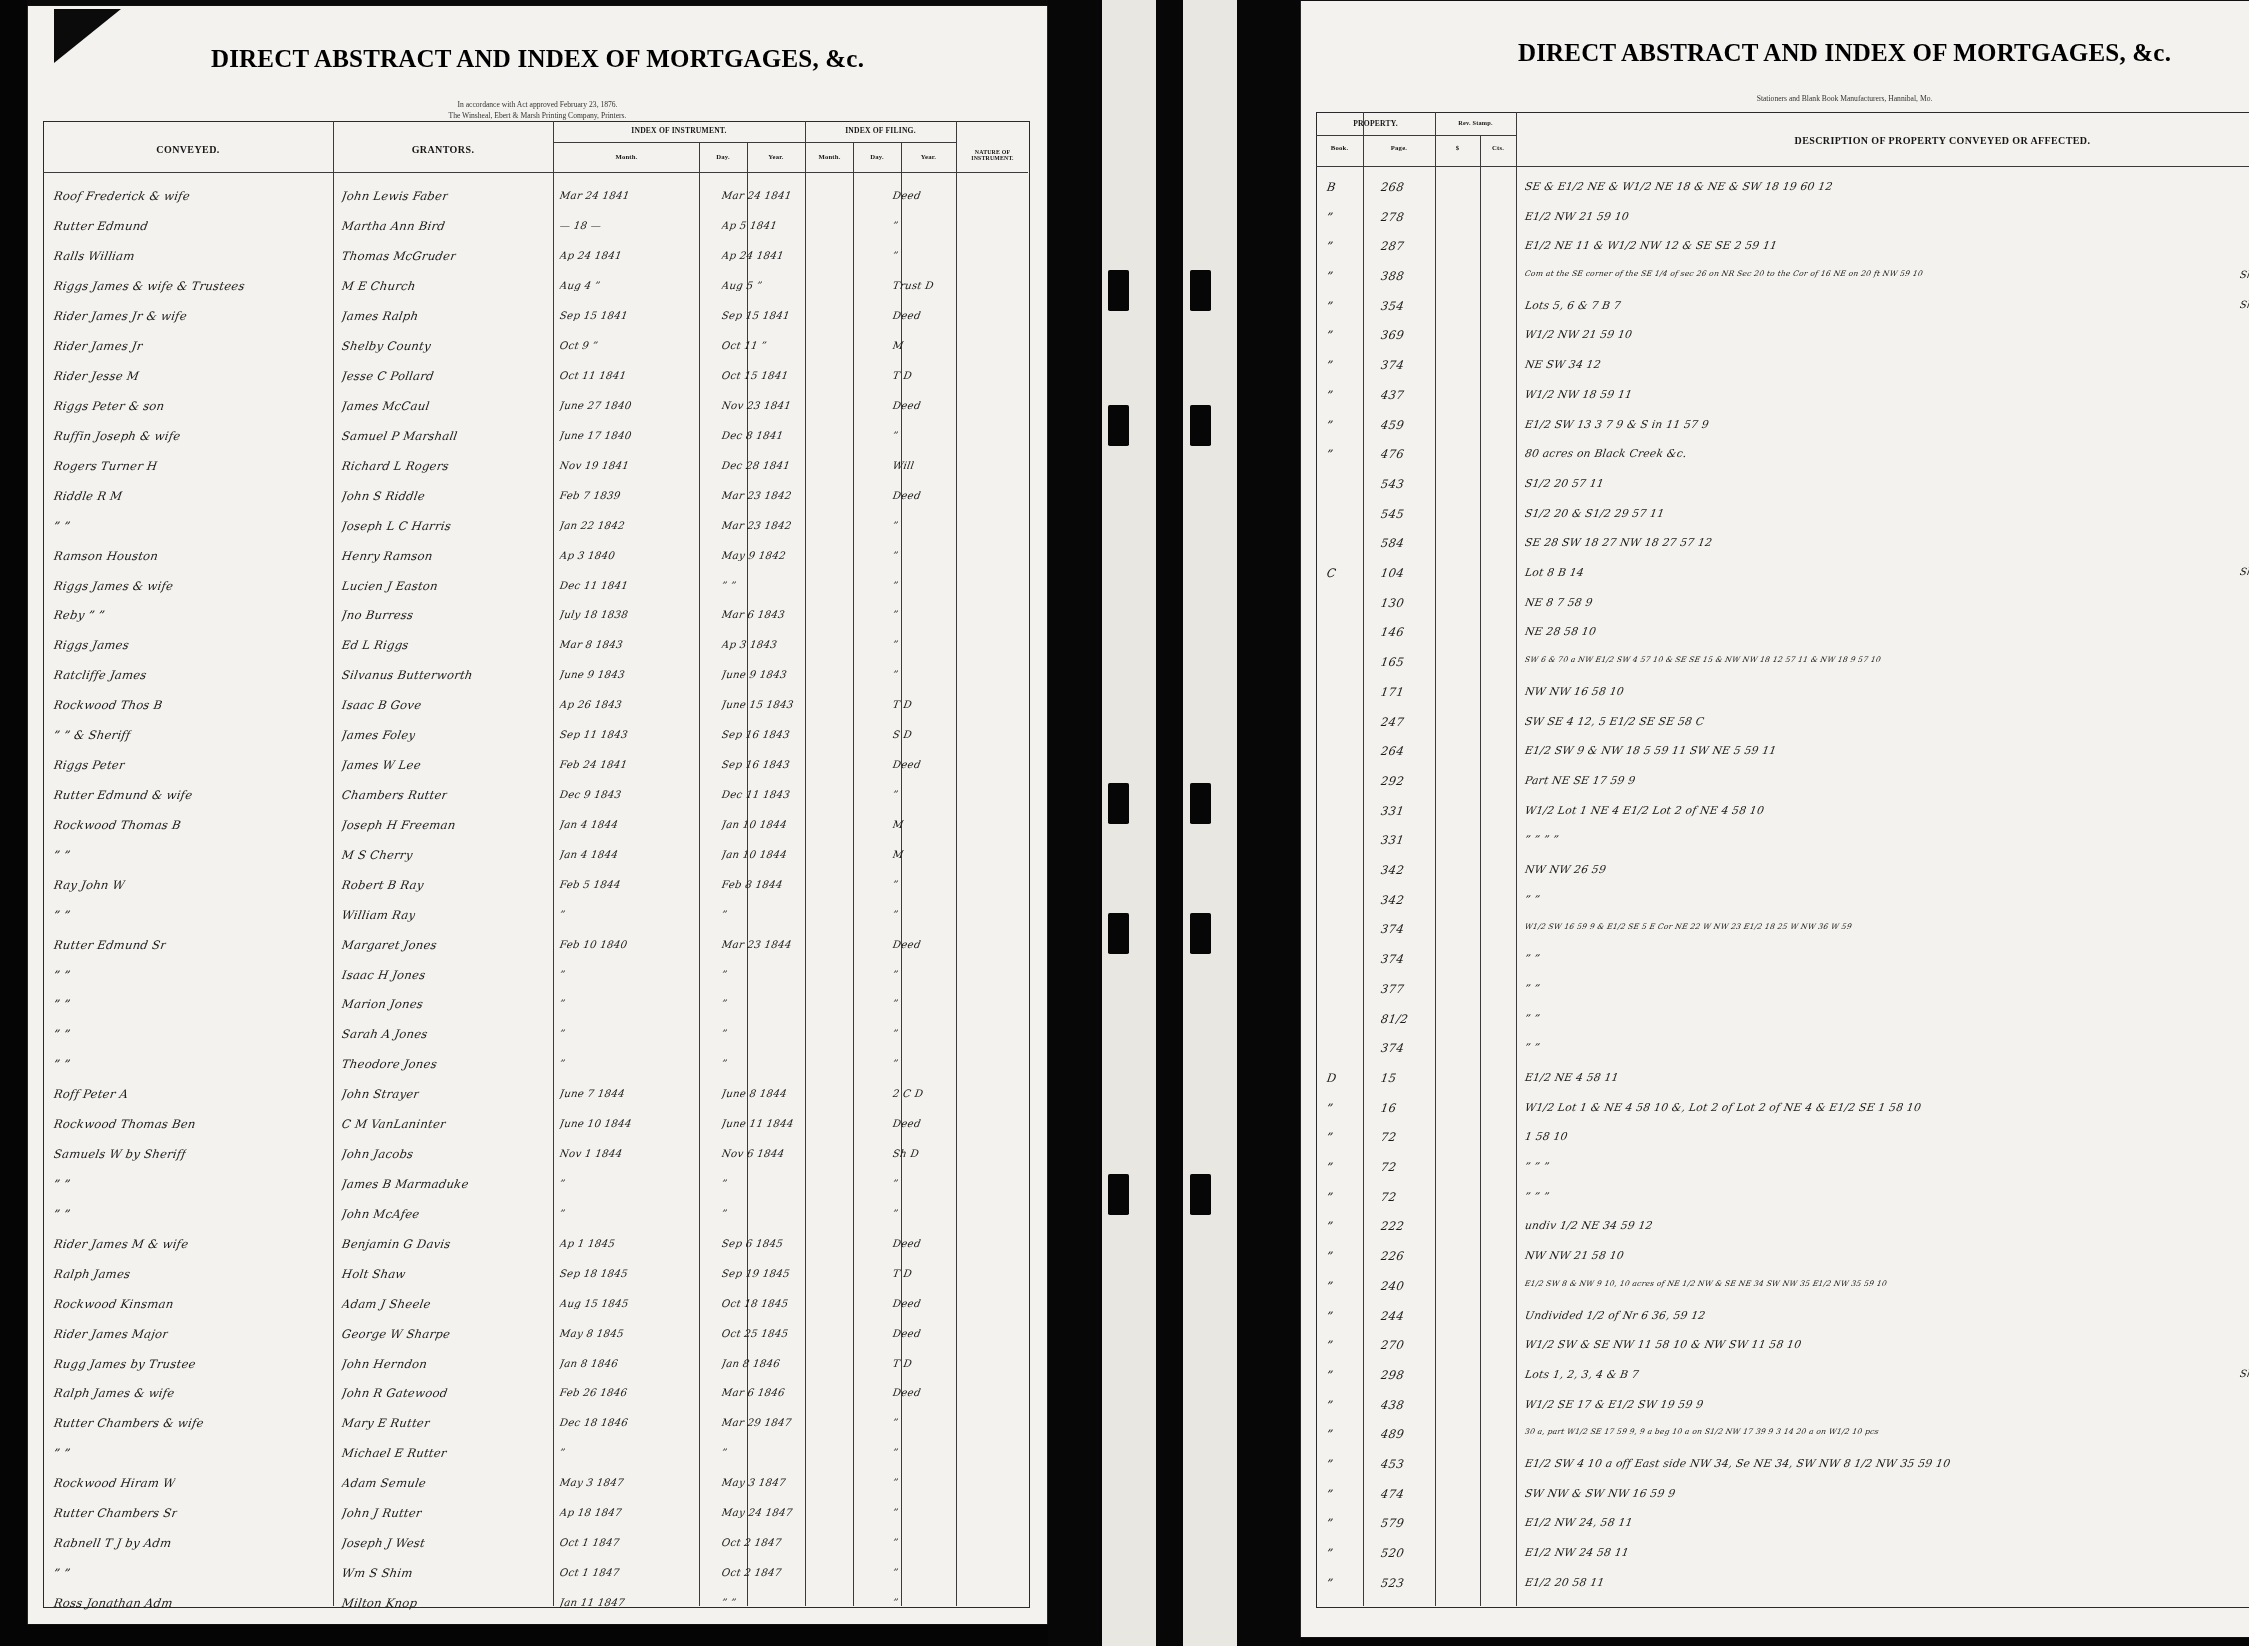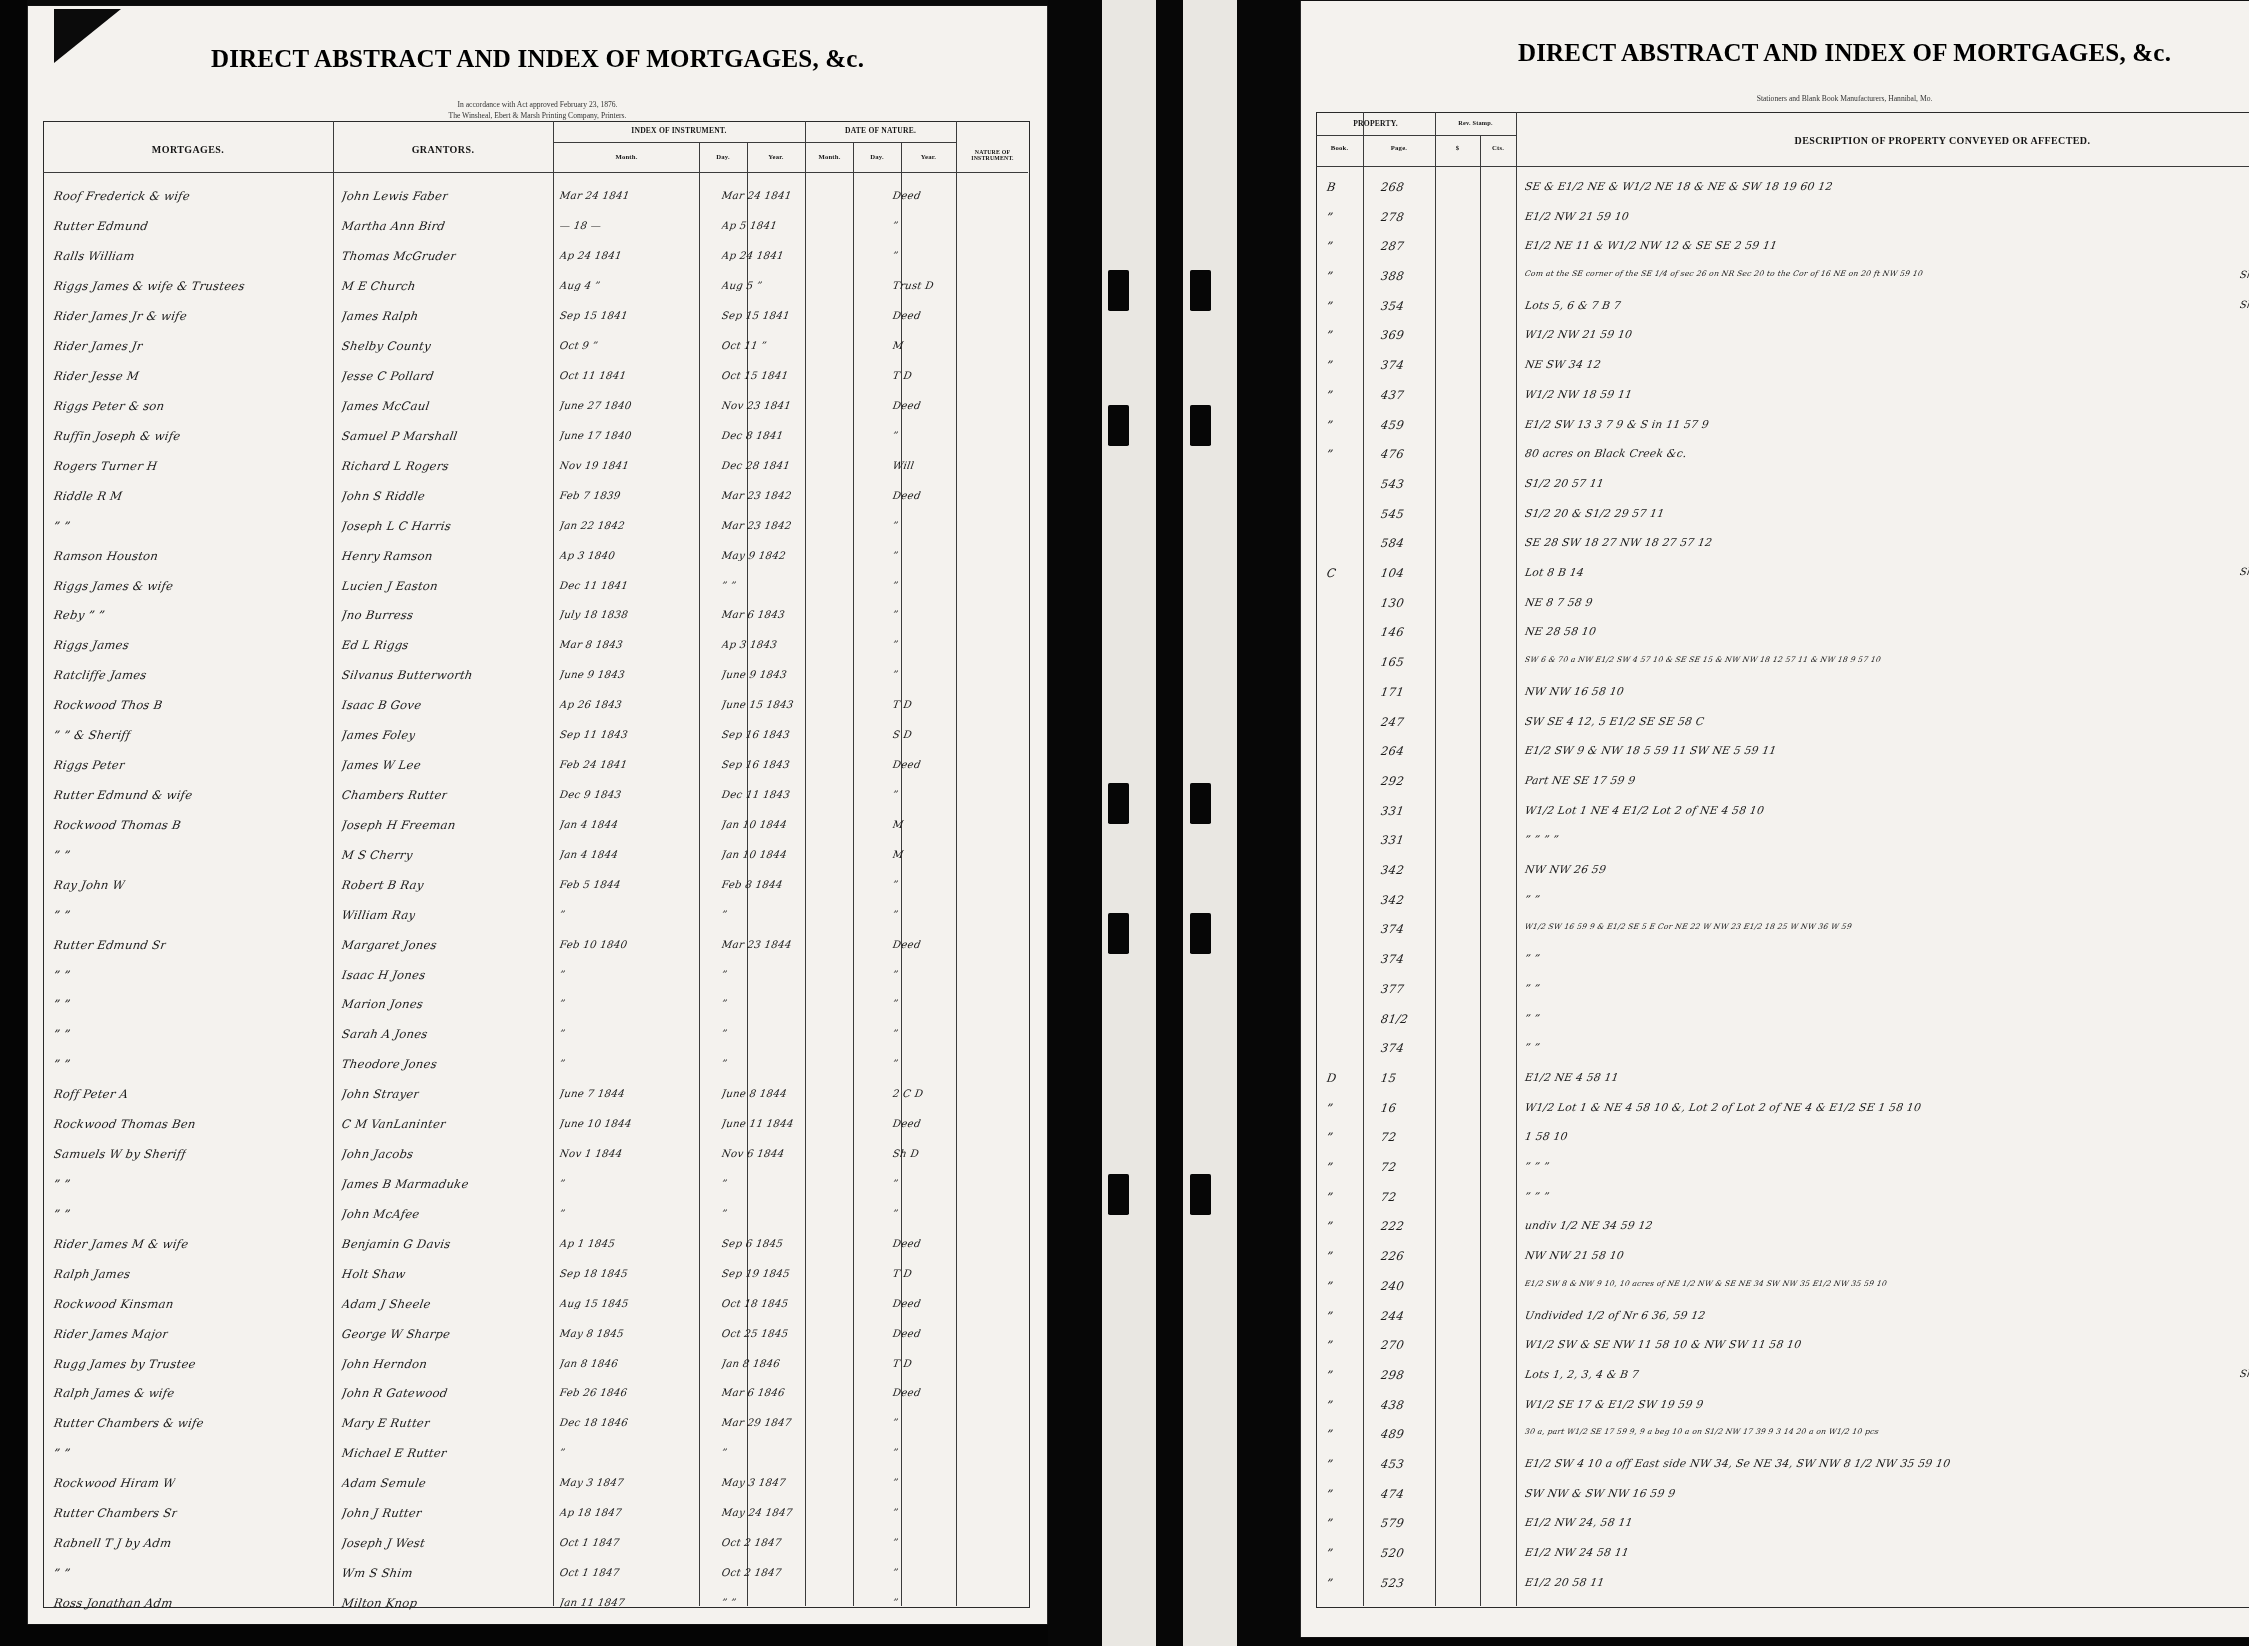--- a/index.html
+++ b/index.html
@@ -77,24 +77,24 @@
     <div class="vline" style="left:672px;top:137px;height:1464px;"></div>
     <div class="vline" style="left:720px;top:137px;height:1464px;"></div>
     <div class="vline" style="left:778px;top:116px;height:1485px;"></div>
     <div class="vline" style="left:826px;top:137px;height:1464px;"></div>
     <div class="vline" style="left:874px;top:137px;height:1464px;"></div>
     <div class="vline" style="left:929px;top:116px;height:1485px;"></div>
 
     <div class="hline" style="left:526px;top:137px;width:403px;"></div>
     <div class="hline" style="left:16px;top:167px;width:985px;"></div>
 
-    <div class="hdr" style="left:16px;top:139px;width:290px;">MORTGAGES.</div>
+    <div class="hdr" style="left:16px;top:139px;width:290px;">CONVEYED.</div>
     <div class="hdr" style="left:306px;top:139px;width:220px;">GRANTORS.</div>
     <div class="hdr small" style="left:526px;top:121px;width:252px;">INDEX OF INSTRUMENT.</div>
-    <div class="hdr small" style="left:778px;top:121px;width:151px;">DATE OF NATURE.</div>
+    <div class="hdr small" style="left:778px;top:121px;width:151px;">INDEX OF FILING.</div>
     <div class="hdr small" style="left:929px;top:144px;width:73px;font-size:5.8px;">NATURE OF INSTRUMENT.</div>
 
     <div class="hdr small" style="left:526px;top:148px;width:147px;font-size:6.7px;">Month.</div>
     <div class="hdr small" style="left:672px;top:148px;width:48px;font-size:6.7px;">Day.</div>
     <div class="hdr small" style="left:720px;top:148px;width:58px;font-size:6.7px;">Year.</div>
     <div class="hdr small" style="left:778px;top:148px;width:49px;font-size:6.7px;">Month.</div>
     <div class="hdr small" style="left:826px;top:148px;width:48px;font-size:6.7px;">Day.</div>
     <div class="hdr small" style="left:874px;top:148px;width:55px;font-size:6.7px;">Year.</div>
 
     <div id="left-rows">

